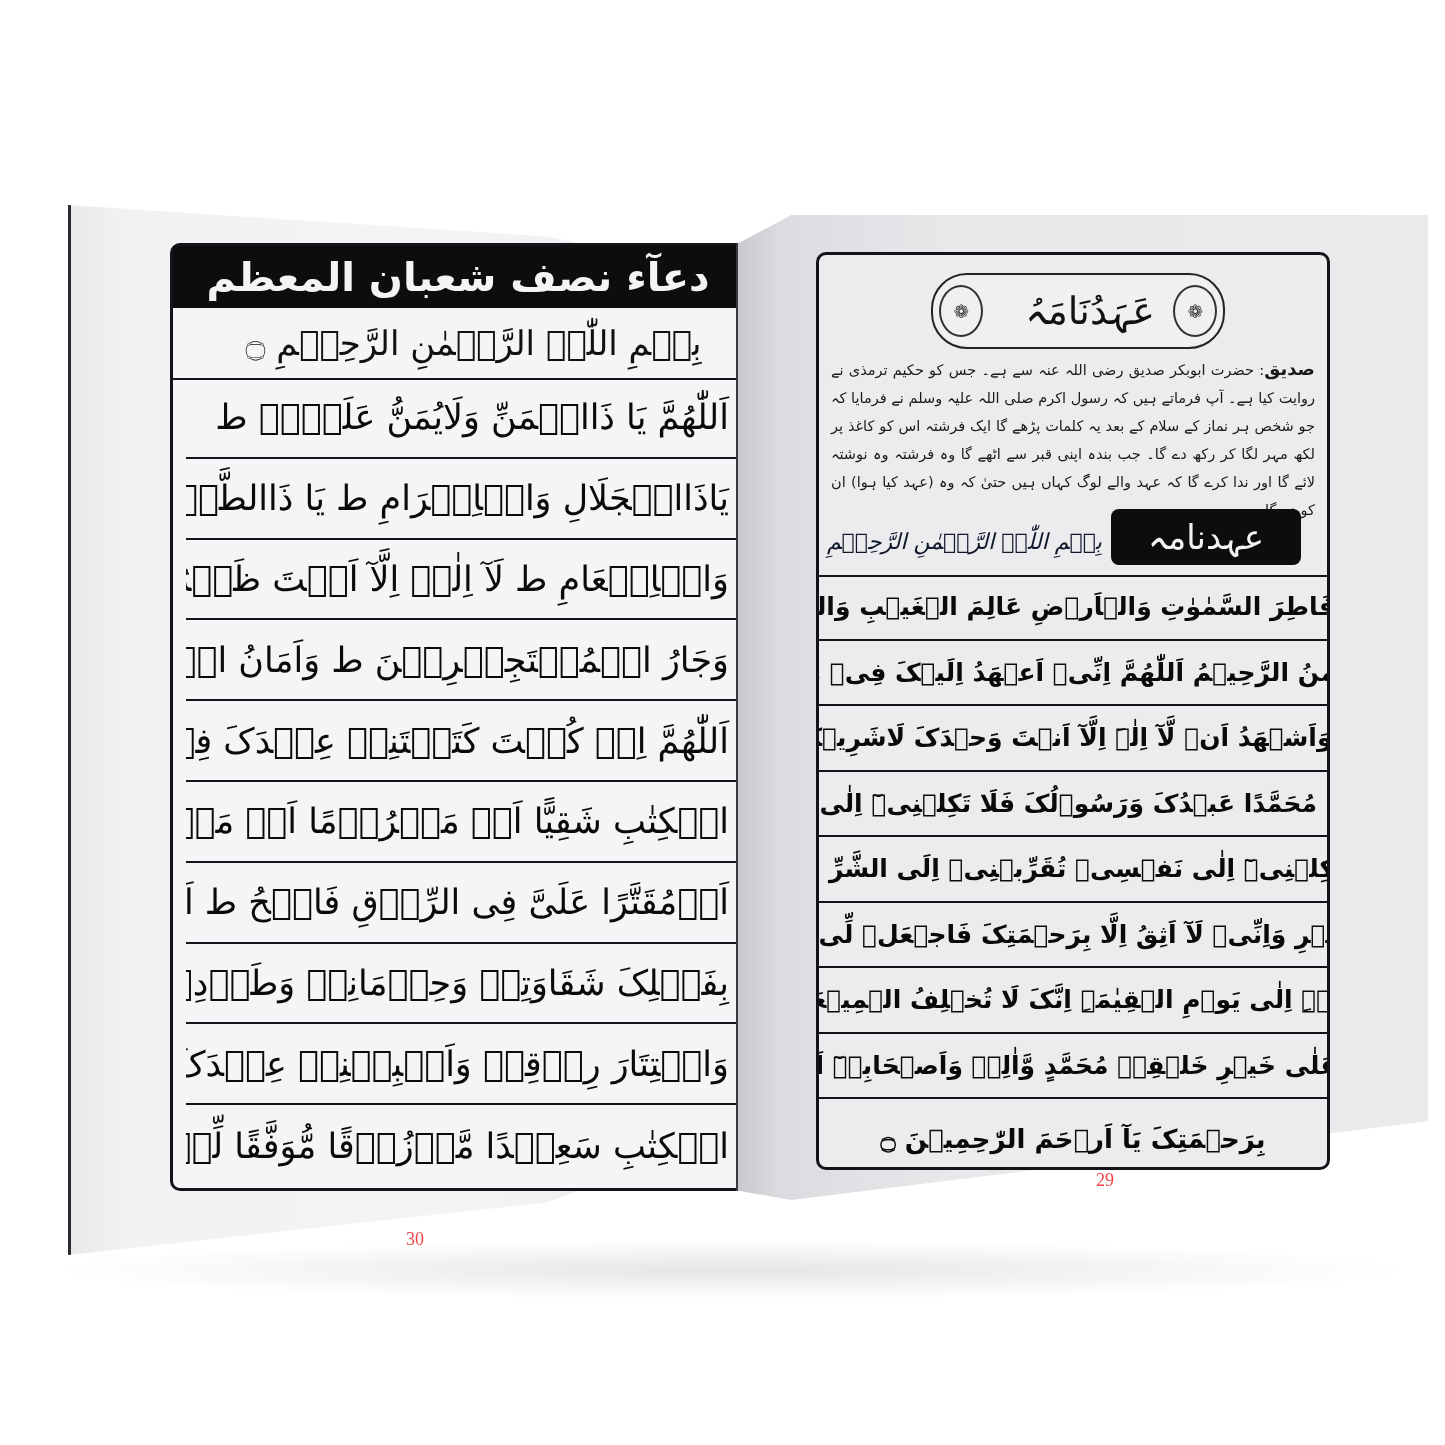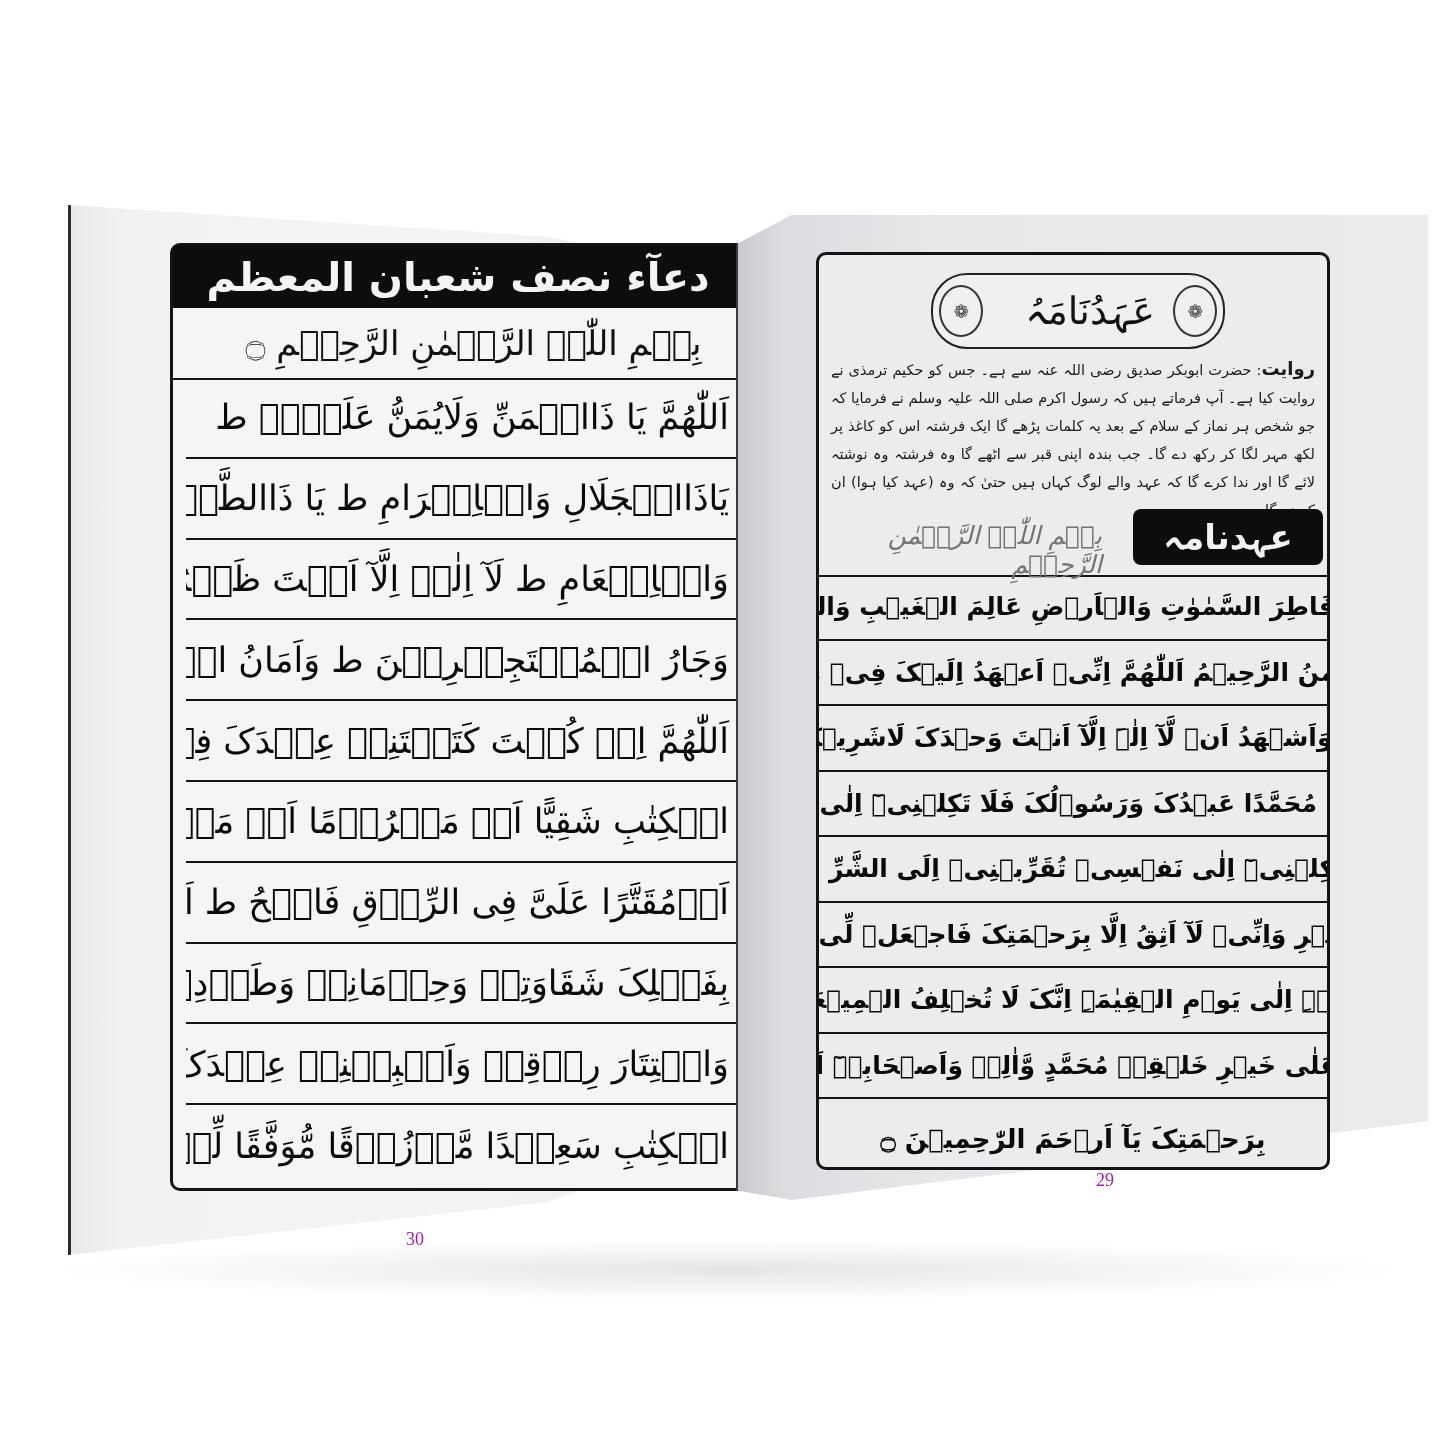--- a/index.html
+++ b/index.html
@@ -46,21 +46,21 @@
   }
   .rows-left { position:absolute; left:0; right:0; top:132px; bottom:0;padding-left:13px; }
   .row-l {
     height:80.8px; box-sizing:border-box; border-bottom:2.5px solid #141418;
     display:flex; align-items:center; justify-content:space-between;
     padding:0 14px; direction:rtl;
     font-family:"DejaVu Serif", serif; font-size:35px; color:#0a0a0c; white-space:nowrap; overflow:hidden;
   }
   .row-l:last-child { border-bottom:none; }
   .pagenum {
-    position:absolute; font-family:"Liberation Serif", serif; font-size:18px; color:#a21caf;
+    position:absolute; font-family:"Liberation Serif", serif; font-size:18px; color:#ef4444;
   }
   
   .frame-right {
     position:absolute; left:816px; top:252px; width:508px; height:912px;
     border:3px solid #141418; border-radius:10px; background:#ececef;
   }
   .cartouche {
     position:absolute; left:112px; top:18px; width:290px; height:72px;
     border:2px solid #222; border-radius:36px;
     display:flex; align-items:center; justify-content:center;
@@ -79,28 +79,28 @@
     position:absolute; left:12px; right:12px; top:100px; height:142px;
     direction:rtl; text-align:justify; font-family:"DejaVu Sans", sans-serif;
     font-size:14.5px; line-height:28px; color:#1a1a1a;
   }
   .narration b { font-size:18px; }
   .label-row {
     position:absolute; left:0; right:0; top:244px; height:76px;
     border-bottom:2.5px solid #141418; direction:rtl;
   }
   .black-label {
-    position:absolute; right:4px; top:10px; width:190px; height:56px;
+    position:absolute; right:26px; top:10px; width:190px; height:56px;
     background:#0d0d10; color:#f2f2f2; border-radius:8px;
     display:flex; align-items:center; justify-content:center;
-    font-family:"DejaVu Sans", sans-serif; font-weight:bold; font-size:34px;
+    font-family:"DejaVu Sans", sans-serif; font-weight:normal; font-size:34px;
   }
   .bismillah-small {
-    position:absolute; right:225px; top:22px;
-    font-family:"DejaVu Serif", serif; font-size:25px; color:#737373; font-style:italic;
+    position:absolute; right:225px; top:30px;
+    font-family:"DejaVu Serif", serif; font-size:22px; color:#0f172a; font-style:italic;
   }
   .rows-right { position:absolute; left:0; right:0; top:320px; bottom:0; }
   .row-r {
     height:65.5px; box-sizing:border-box; border-bottom:2.5px solid #141418;
     display:flex; align-items:center; justify-content:center;
     padding:0 10px; direction:rtl;
     font-family:"DejaVu Sans", sans-serif; font-weight:bold; font-size:25px; color:#0a0a0c;
     white-space:nowrap; overflow:hidden; text-align:justify;
   }
   .row-r.last { border-bottom:none; height:80px; font-size:26px; }
@@ -130,21 +130,21 @@
 <div class="pagenum" style="left:406px; top:1206px;margin-top:23px;">30</div>
 
 <div class="page-right"></div>
 <div class="frame-right">
   <div class="cartouche">
     <span class="orn l">❁</span>
     <span class="title">عَہَدُنَامَہُ</span>
     <span class="orn r">❁</span>
   </div>
   <div class="narration">
-    <b>روایت</b><span>: حضرت ابوبکر صدیق رضی اللہ عنہ سے ہے۔ جس کو حکیم ترمذی نے روایت کیا ہے۔ آپ فرماتے ہیں کہ رسول اکرم صلی اللہ علیہ وسلم نے فرمایا کہ جو شخص ہر نماز کے سلام کے بعد یہ کلمات پڑھے گا ایک فرشتہ اس کو کاغذ پر لکھ مہر لگا کر رکھ دے گا۔ جب بندہ اپنی قبر سے اٹھے گا وہ فرشتہ وہ نوشتہ لائے گا اور ندا کرے گا کہ عہد والے لوگ کہاں ہیں حتیٰ کہ وہ (عہد کیا ہوا) ان کو دے گا۔</span>
+    <b>صدیق</b><span>: حضرت ابوبکر صدیق رضی اللہ عنہ سے ہے۔ جس کو حکیم ترمذی نے روایت کیا ہے۔ آپ فرماتے ہیں کہ رسول اکرم صلی اللہ علیہ وسلم نے فرمایا کہ جو شخص ہر نماز کے سلام کے بعد یہ کلمات پڑھے گا ایک فرشتہ اس کو کاغذ پر لکھ مہر لگا کر رکھ دے گا۔ جب بندہ اپنی قبر سے اٹھے گا وہ فرشتہ وہ نوشتہ لائے گا اور ندا کرے گا کہ عہد والے لوگ کہاں ہیں حتیٰ کہ وہ (عہد کیا ہوا) ان کو دے گا۔</span>
   </div>
   <div class="label-row">
     <div class="black-label">عہدنامہ</div>
     <div class="bismillah-small">بِسۡمِ اللّٰہِ الرَّحۡمٰنِ الرَّحِیۡمِ</div>
   </div>
   <div class="rows-right">
     <div class="row-r">اَللّٰھُمَّ فَاطِرَ السَّمٰوٰتِ وَالۡاَرۡضِ عَالِمَ الۡغَیۡبِ وَالشَّھَادَۃِ</div>
     <div class="row-r">اَنۡتَ الرَّحۡمٰنُ الرَّحِیۡمُ اَللّٰھُمَّ اِنِّیۡ اَعۡھَدُ اِلَیۡکَ فِیۡ ھٰذِہِ الۡحَیٰوۃِ</div>
     <div class="row-r">الدُّنۡیَا وَاَشۡھَدُ اَنۡ لَّآ اِلٰہَ اِلَّآ اَنۡتَ وَحۡدَکَ لَاشَرِیۡکَ لَکَ وَ</div>
     <div class="row-r">اَشۡھَدُ اَنَّ مُحَمَّدًا عَبۡدُکَ وَرَسُوۡلُکَ فَلَا تَکِلۡنِیۡٓ اِلٰی نَفۡسِیۡ</div>

